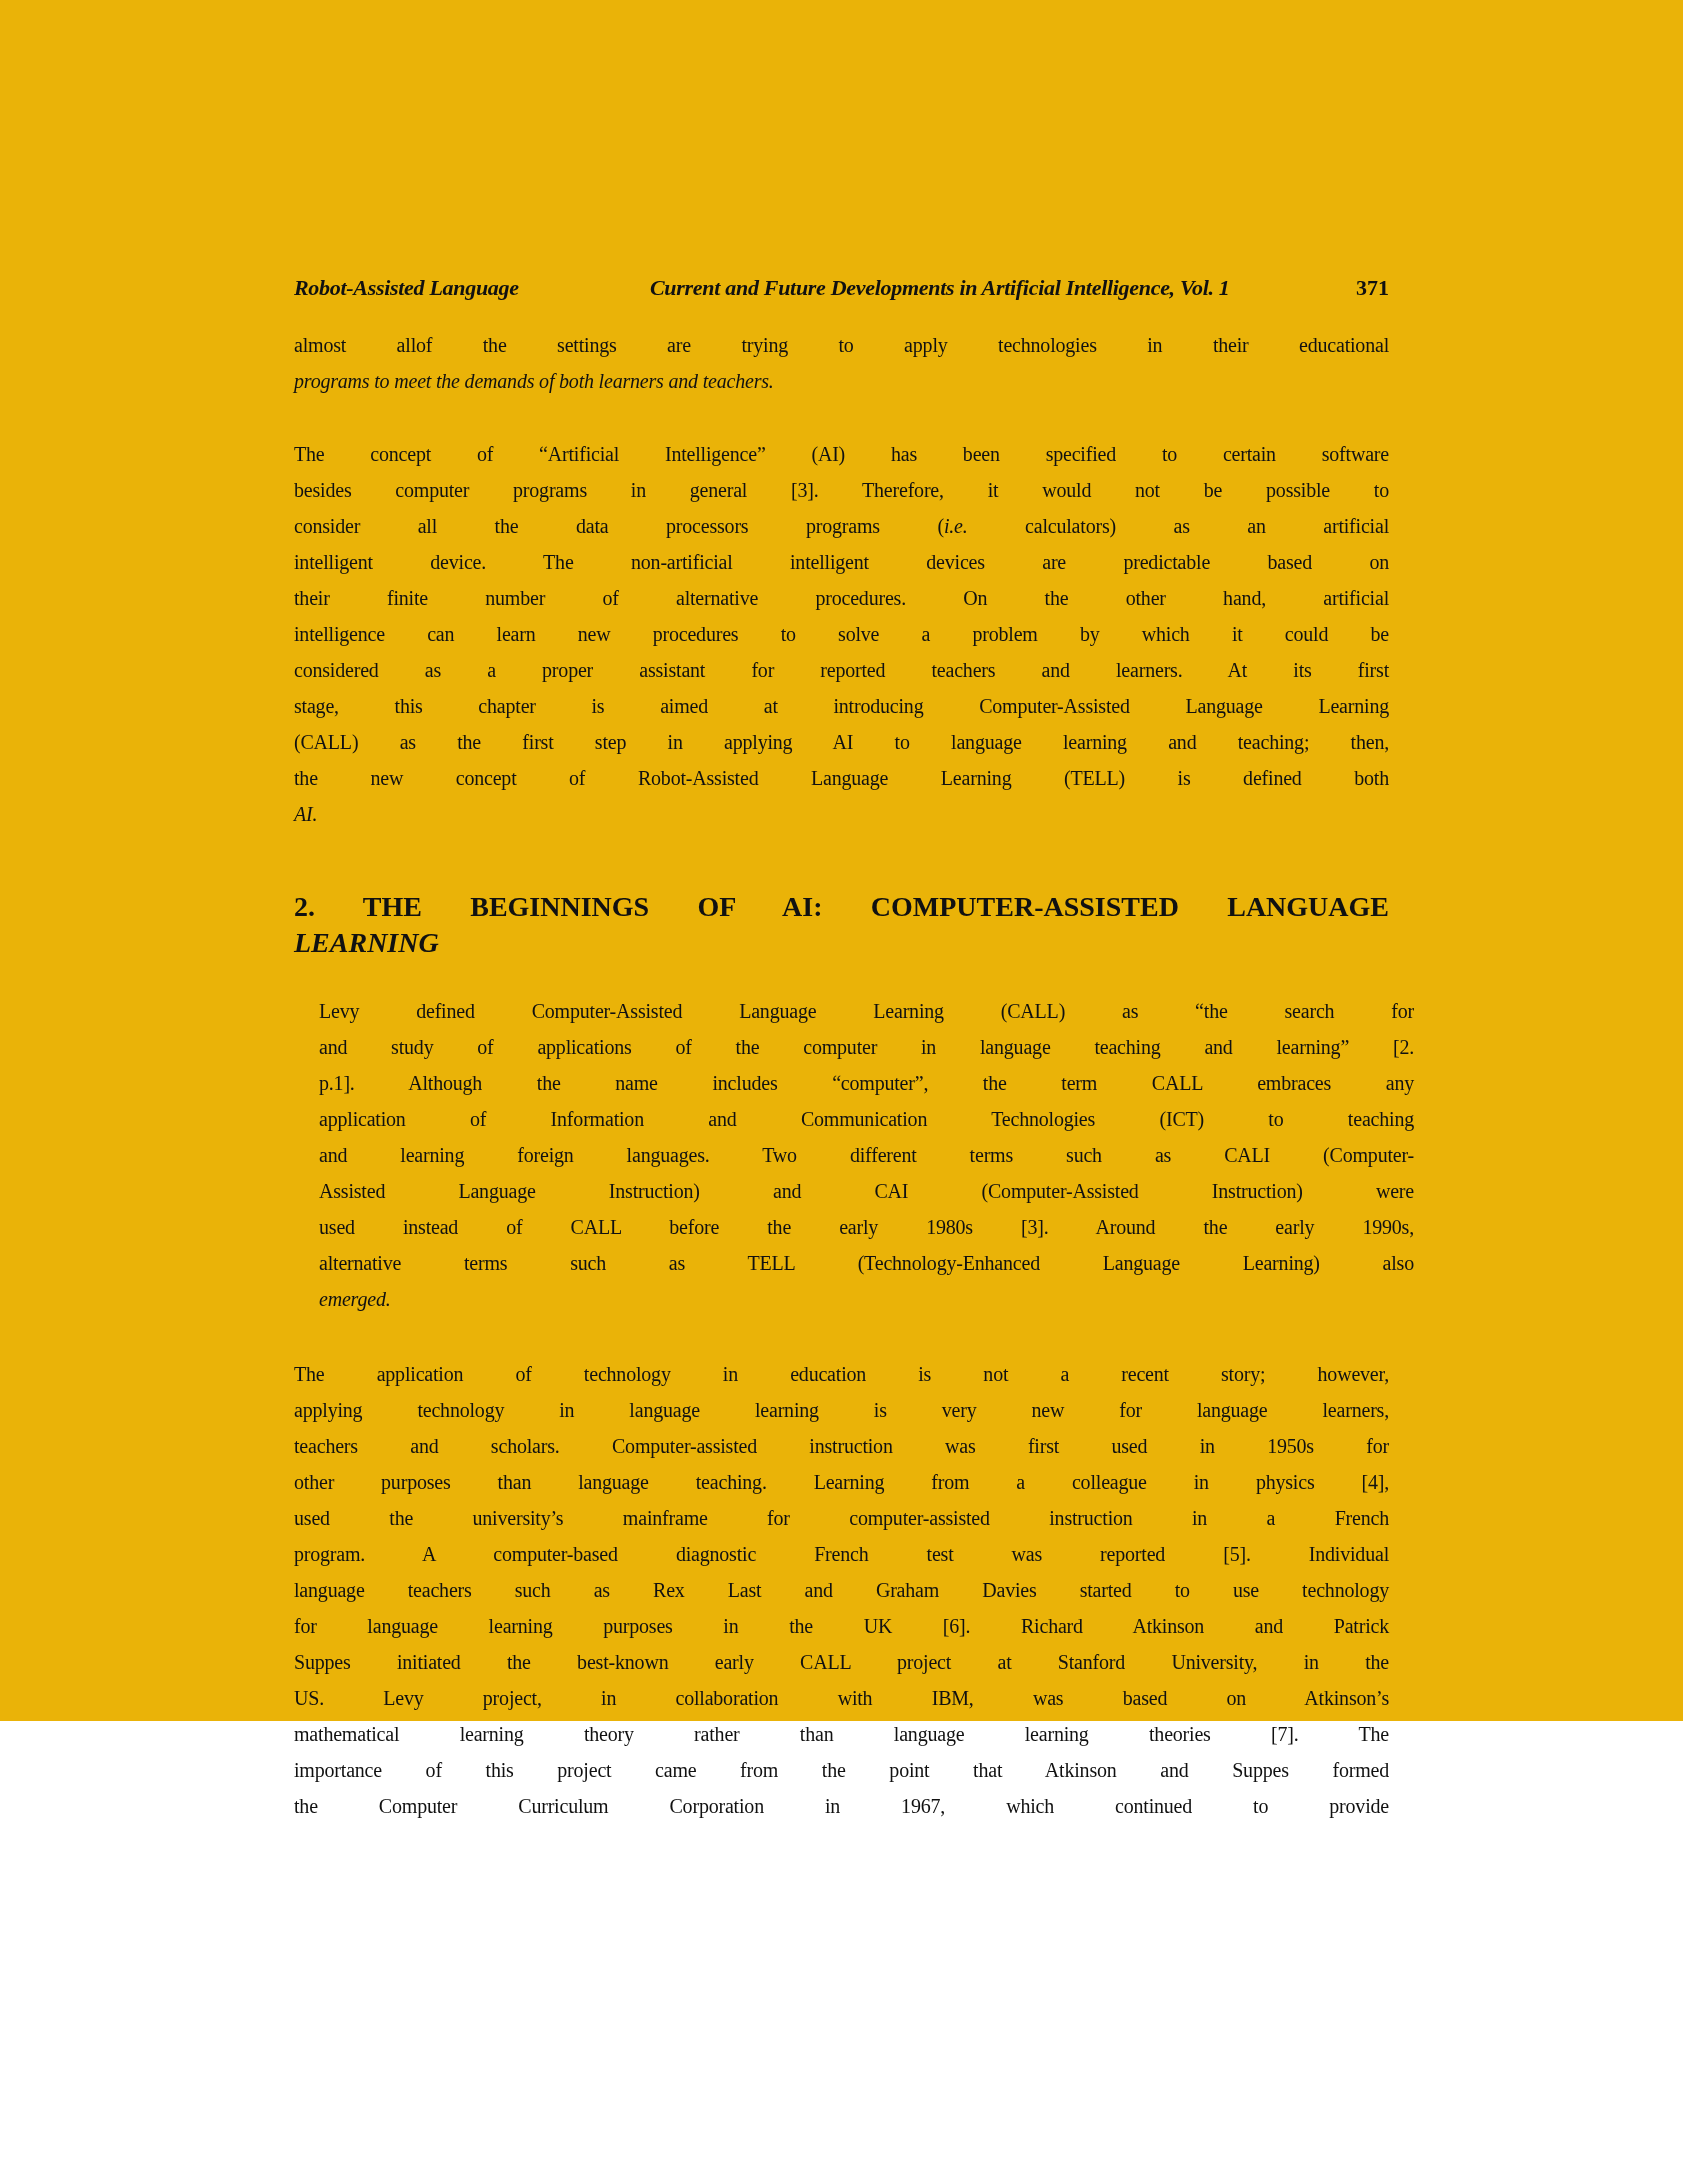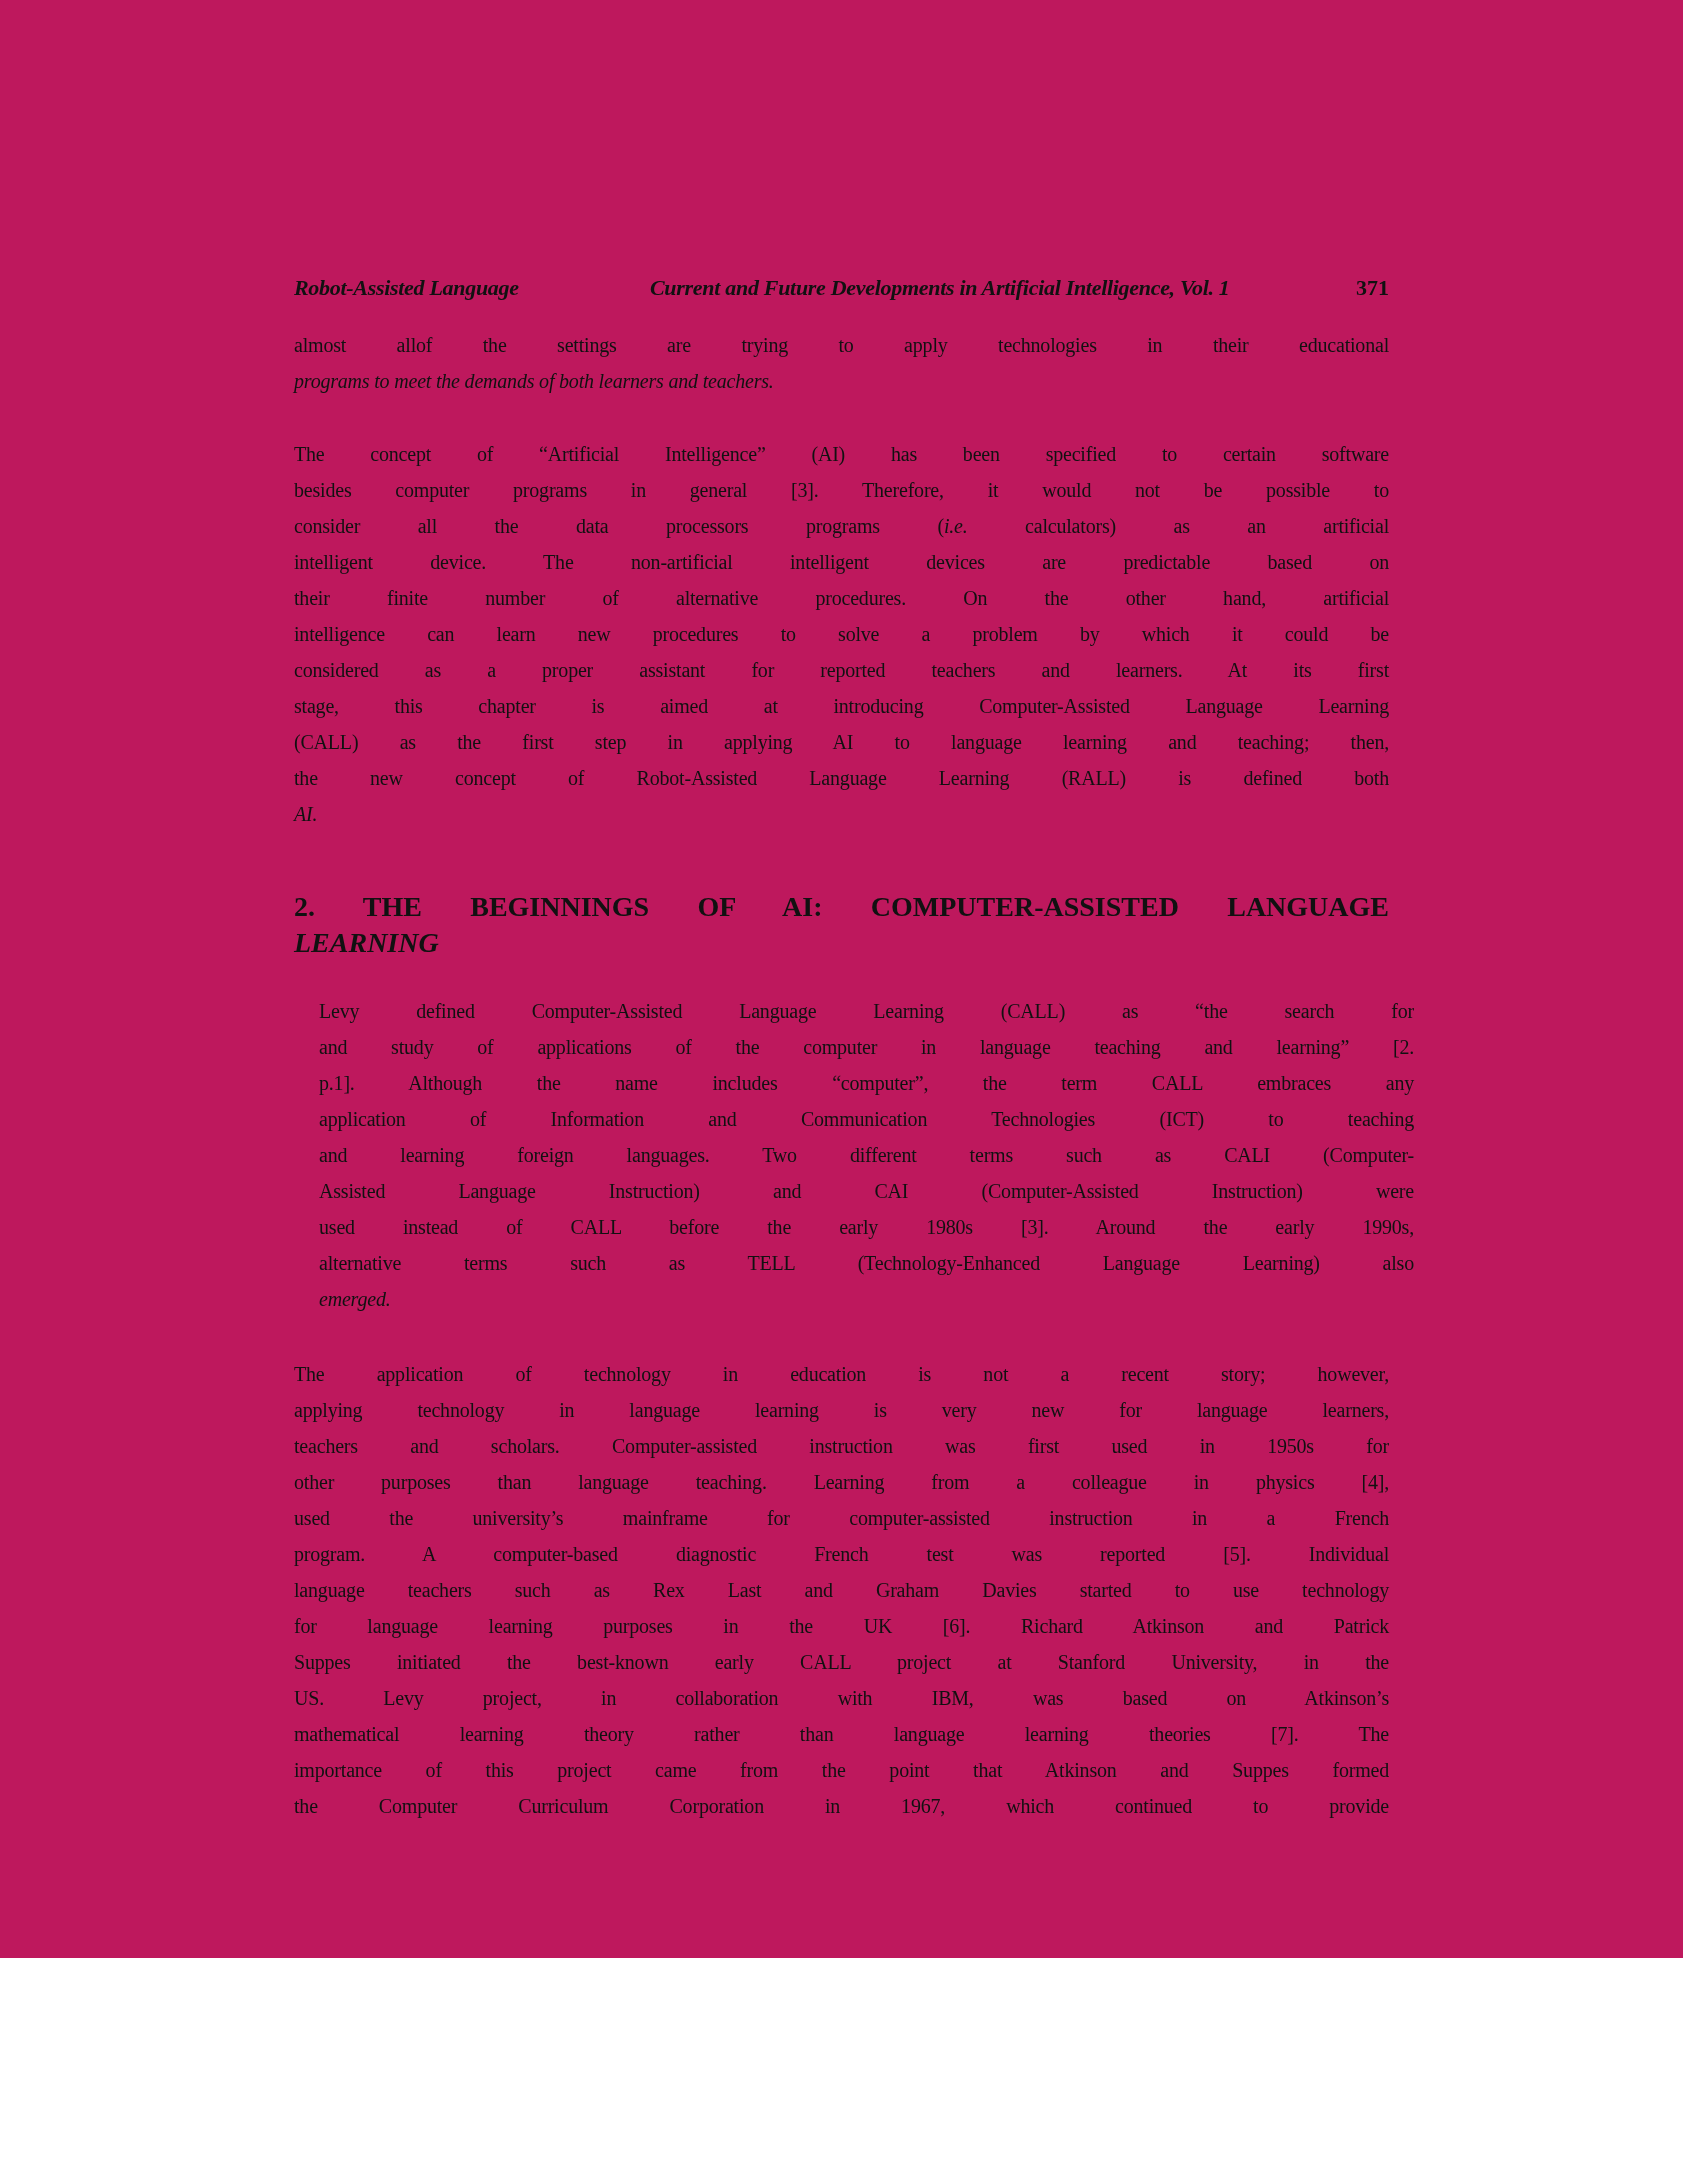--- a/index.html
+++ b/index.html
@@ -13,22 +13,22 @@
       position: relative;
       overflow: hidden;
       font-family: "Liberation Serif", "DejaVu Serif", serif;
       color: #111111;
     }
     .page {
       position: absolute;
       left: 0;
       top: 0;
       width: 1683px;
-      height: 1958px;
-      background: #be185d;
+      height: 1721px;
+      background: #eab308;
     }
     .running-header {
       position: absolute;
       left: 294px;
       top: 273px;
       width: 1095px;
       height: 30px;
       font-style: italic;
       font-weight: bold;
       font-size: 22px;
@@ -106,21 +106,21 @@
   <div class="block p2">
     <span class="line">The concept of “Artificial Intelligence” (AI) has been specified to certain software</span>
     <span class="line">besides computer programs in general [3]. Therefore, it would not be possible to</span>
     <span class="line"><span>consider all the data processors programs (</span><i>i.e.</i><span> calculators) as an artificial</span></span>
     <span class="line">intelligent device. The non-artificial intelligent devices are predictable based on</span>
     <span class="line">their finite number of alternative procedures. On the other hand, artificial</span>
     <span class="line">intelligence can learn new procedures to solve a problem by which it could be</span>
     <span class="line">considered as a proper assistant for reported teachers and learners. At its first</span>
     <span class="line">stage, this chapter is aimed at introducing Computer-Assisted Language Learning</span>
     <span class="line">(CALL) as the first step in applying AI to language learning and teaching; then,</span>
-    <span class="line">the new concept of Robot-Assisted Language Learning (RALL) is defined both</span>
+    <span class="line">the new concept of Robot-Assisted Language Learning (TELL) is defined both</span>
     <span class="line last">AI.</span>
   </div>
 
   <div class="block h2 heading">
     <span class="line">2. THE BEGINNINGS OF AI: COMPUTER-ASSISTED LANGUAGE</span>
     <span class="line last">LEARNING</span>
   </div>
 
   <div class="block p3">
     <span class="line">Levy defined Computer-Assisted Language Learning (CALL) as “the search for</span>

